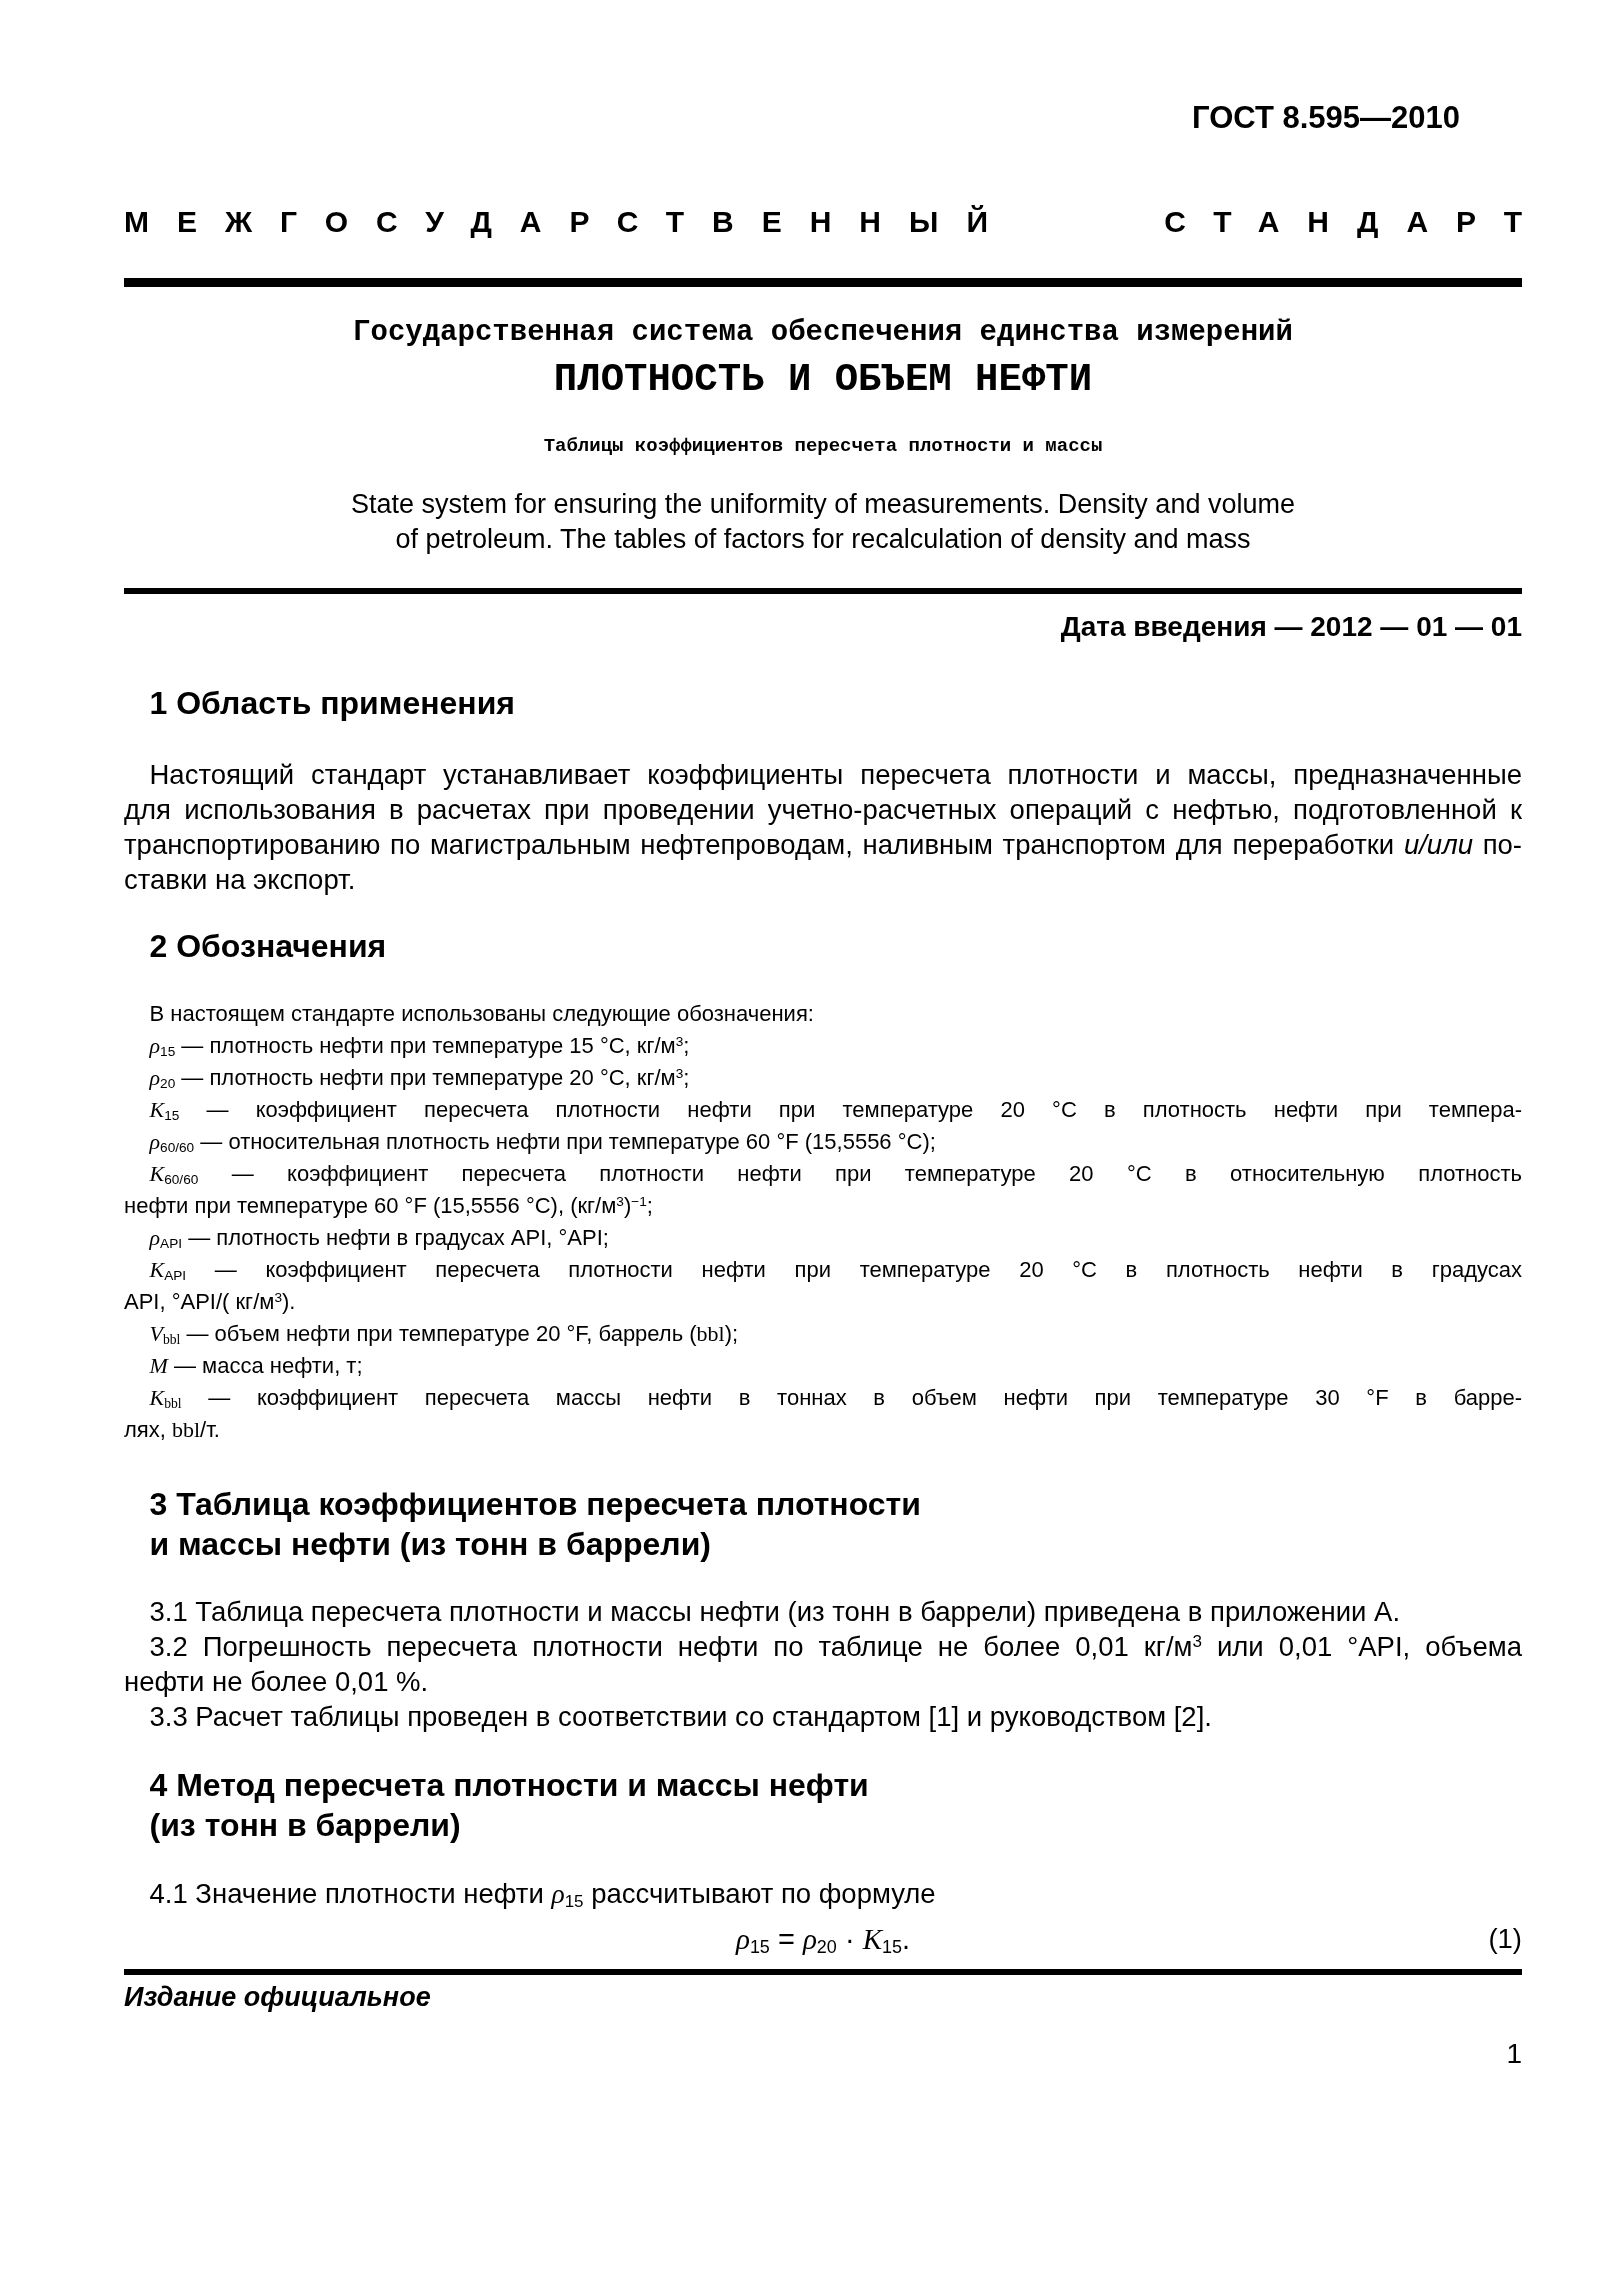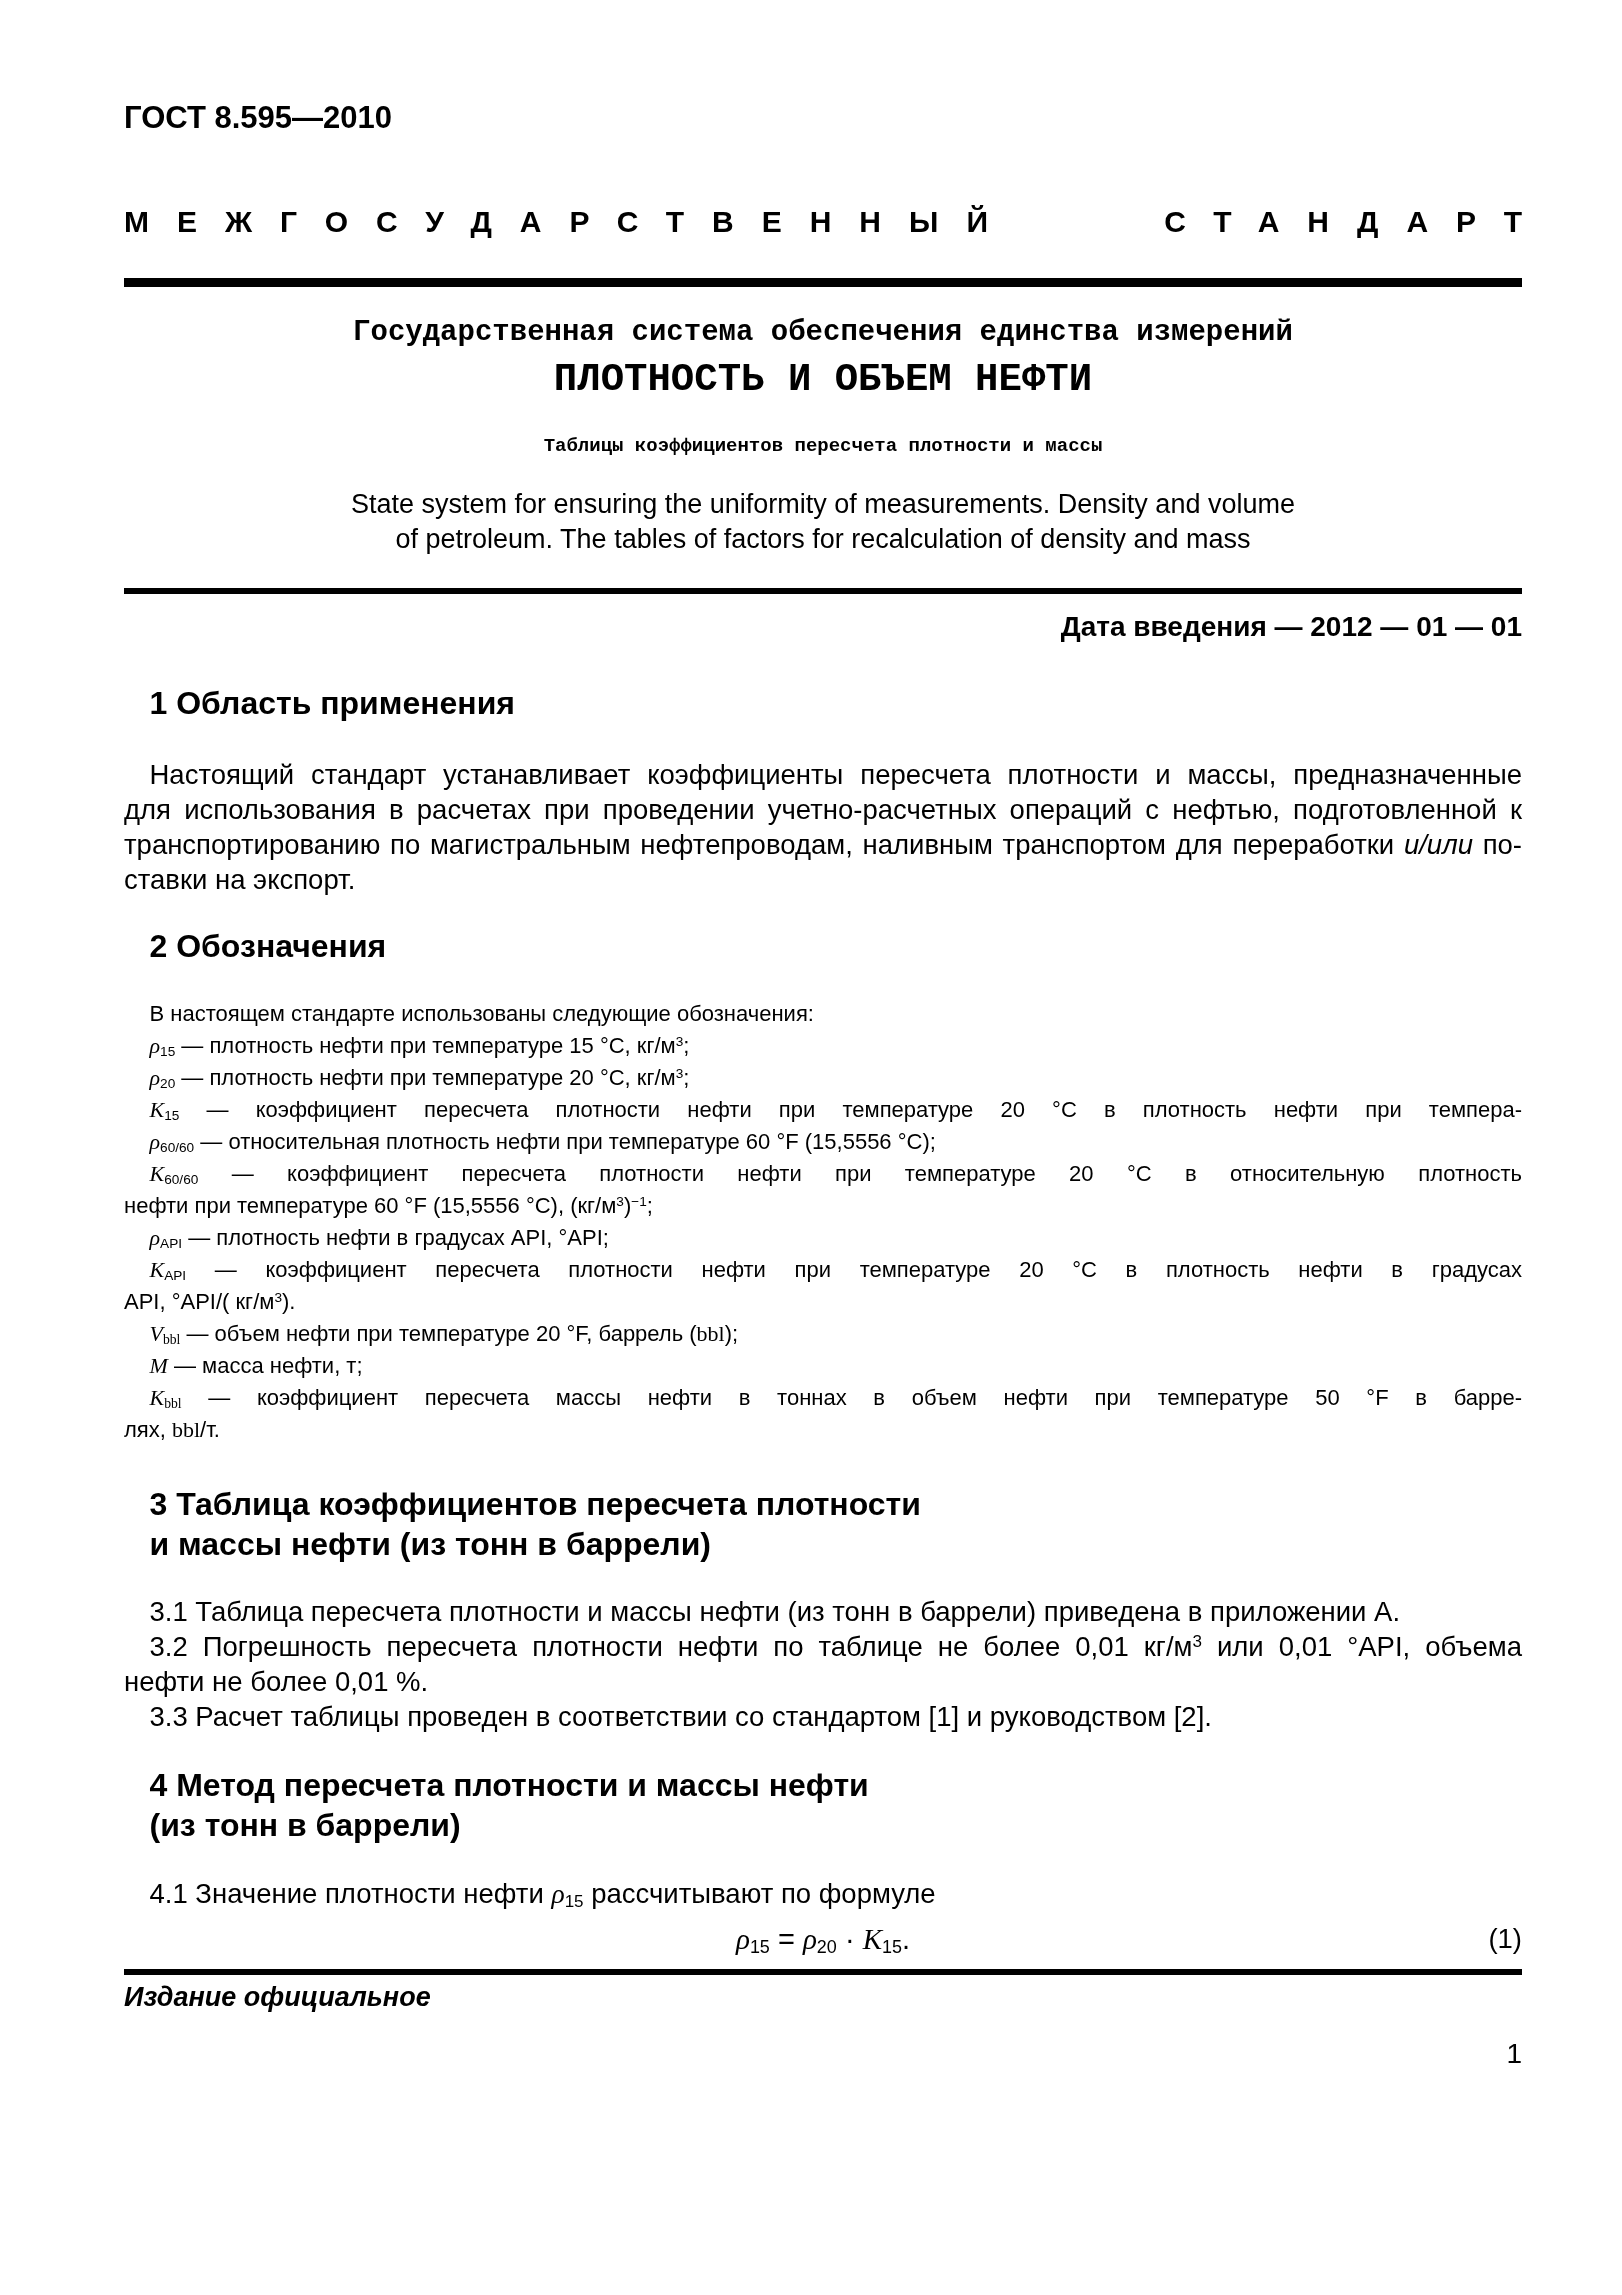--- a/index.html
+++ b/index.html
@@ -2,21 +2,21 @@
 <html style="font-size:10.7px"><head>
 <meta charset="utf-8">
 <style>
   html,body{margin:0;padding:0;background:#888;}
   .page{
     width:1623px;height:2295px;background:#ffffff;color:#000;
     font-family:"Liberation Sans",sans-serif;
     box-sizing:border-box;padding:0 101px 0 124px;overflow:hidden;
     position:relative;
   }
-  .doc-code{margin-top:101px;font-size:31px;line-height:34px;font-weight:bold;padding-right:62px;}
+  .doc-code{margin-top:101px;font-size:31px;line-height:34px;font-weight:bold;text-align:right;padding-right:62px;}
   .banner{margin-top:70px;font-size:30px;font-weight:bold;display:flex;justify-content:space-between;white-space:nowrap;}
   .banner span{letter-spacing:28px;margin-right:-28px;}
   .rule{background:#000;}
   .rule-1{margin-top:39px;height:8.7px;}
   .rule-2{margin-top:31px;height:5.4px;}
   .rule-3{margin-top:10.7px;height:6.7px;}
   .t-line{text-align:center;font-weight:bold;font-family:Liberation Mono, monospace;}
   .t1{margin-top:28px;font-size:29px;line-height:36px;}
   .t2{margin-top:10px;font-size:39px;line-height:38px;}
   .t3{margin-top:29.5px;font-size:19px;line-height:36px;}
@@ -90,21 +90,21 @@
     <span class="ln ind"><span class="var">ρ</span><span class="sub">20</span><span> — плотность нефти при температуре 20 °С, кг/м</span><span class="sup">3</span><span>;</span></span>
     <span class="ln ind just"><span class="var">K</span><span class="sub">15</span><span> — коэффициент пересчета плотности нефти при температуре 20 °С в плотность нефти при темпера-</span></span>
     <span class="ln ind"><span class="var">ρ</span><span class="sub">60/60</span><span> — относительная плотность нефти при температуре 60 °F (15,5556 °С);</span></span>
     <span class="ln ind just"><span class="var">K</span><span class="sub">60/60</span><span> — коэффициент пересчета плотности нефти при температуре 20 °С в относительную плотность</span></span>
     <span class="ln"><span>нефти при температуре 60 °F (15,5556 °С), (кг/м</span><span class="sup">3</span><span>)</span><span class="sup">−1</span><span>;</span></span>
     <span class="ln ind"><span class="var">ρ</span><span class="sub">API</span><span> — плотность нефти в градусах API, °API;</span></span>
     <span class="ln ind just"><span class="var">K</span><span class="sub">API</span><span> — коэффициент пересчета плотности нефти при температуре 20 °С в плотность нефти в градусах</span></span>
     <span class="ln"><span>API, °API/( кг/м</span><span class="sup">3</span><span>).</span></span>
     <span class="ln ind"><span class="var">V</span><span class="sub ser">bbl</span><span> — объем нефти при температуре 20 °F, баррель (</span><span class="ser">bbl</span><span>);</span></span>
     <span class="ln ind"><span class="var">M</span><span> — масса нефти, т;</span></span>
-    <span class="ln ind just"><span class="var">K</span><span class="sub ser">bbl</span><span> — коэффициент пересчета массы нефти в тоннах в объем нефти при температуре 50 °F в барре-</span></span>
+    <span class="ln ind just"><span class="var">K</span><span class="sub ser">bbl</span><span> — коэффициент пересчета массы нефти в тоннах в объем нефти при температуре 30 °F в барре-</span></span>
     <span class="ln"><span>лях, </span><span class="ser">bbl</span><span>/т.</span></span>
   </div>
 
   <div class="sec-h h3">
     <span class="ln">3 Таблица коэффициентов пересчета плотности</span>
     <span class="ln">и массы нефти (из тонн в баррели)</span>
   </div>
 
   <div class="s3block">
     <span class="ln ind"><span>3.1 Таблица пересчета плотности и массы нефти (из тонн в баррели) приведена в приложении А.</span></span>

